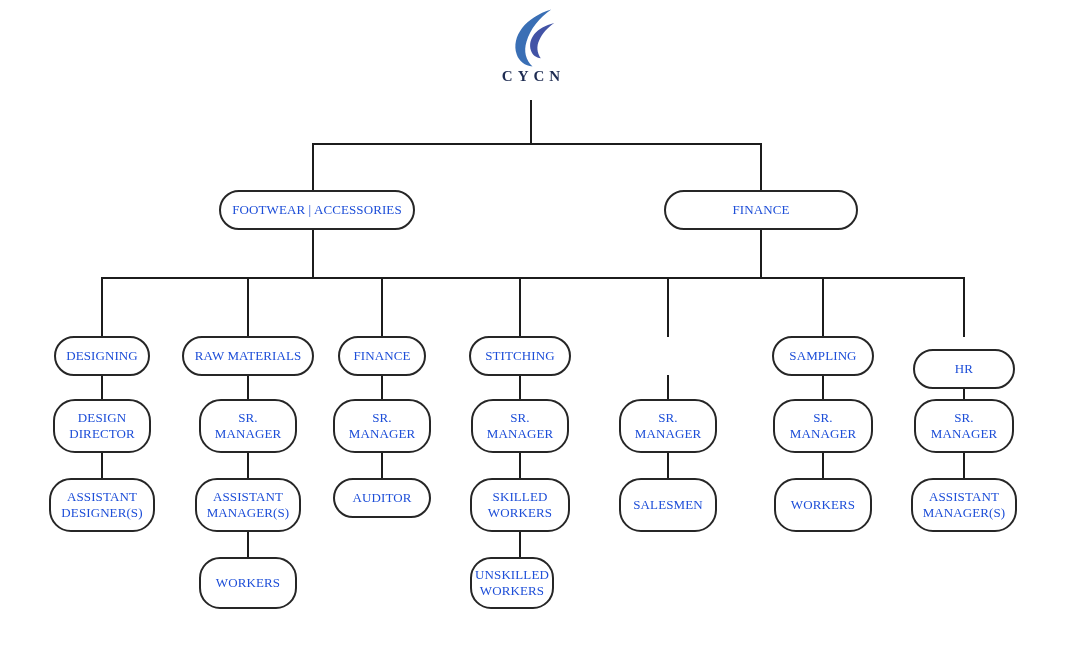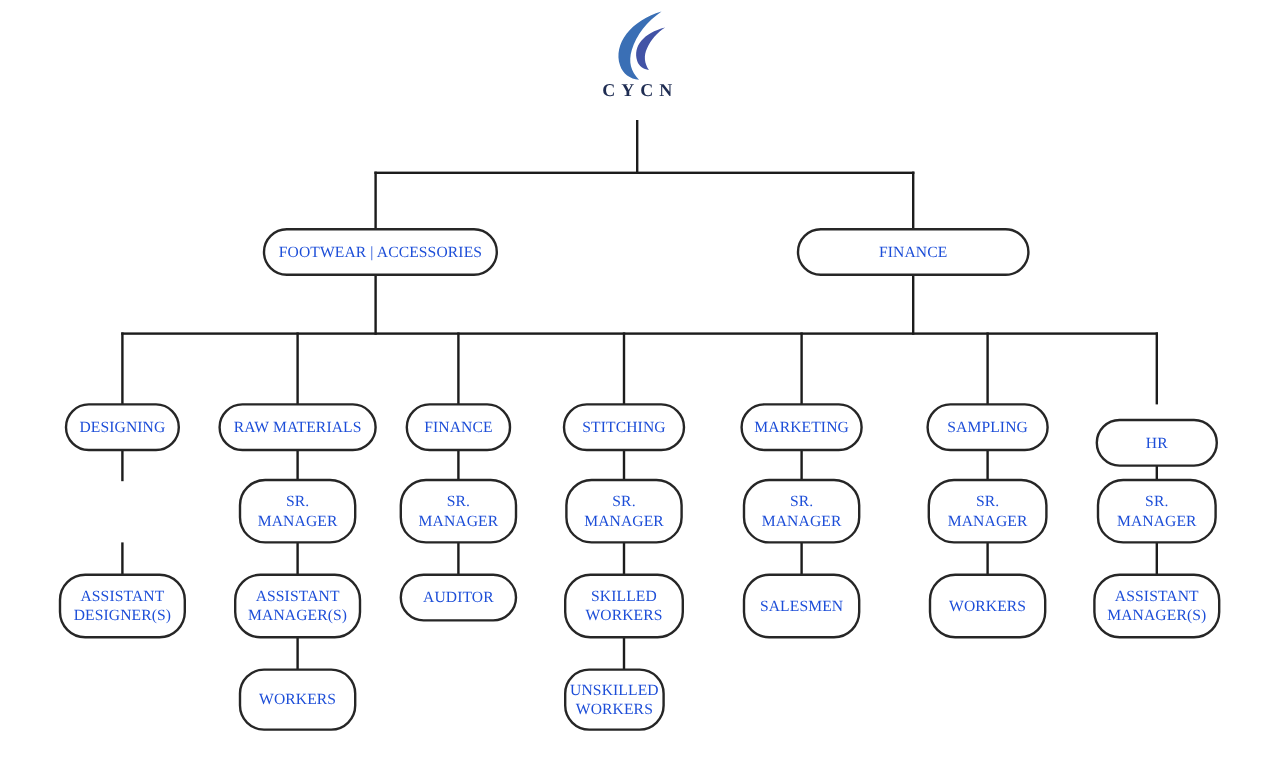--- a/index.html
+++ b/index.html
@@ -85,24 +85,25 @@
   <div class="line" style="left:822px;top:452px;width:2px;height:28px;"></div>
   <div class="line" style="left:963px;top:452px;width:2px;height:28px;"></div>
 
   <div class="line" style="left:247px;top:531px;width:2px;height:28px;"></div>
   <div class="line" style="left:519px;top:531px;width:2px;height:28px;"></div>
 
   <div class="node r20" style="left:54px;top:336px;width:96px;height:40px;">DESIGNING</div>
   <div class="node r20" style="left:182px;top:336px;width:132px;height:40px;">RAW MATERIALS</div>
   <div class="node r20" style="left:338px;top:336px;width:88px;height:40px;">FINANCE</div>
   <div class="node r20" style="left:469px;top:336px;width:102px;height:40px;">STITCHING</div>
-  <div class="node r20" style="left:617px;top:336px;width:102px;height:40px;">MARKETING</div>
   <div class="node r20" style="left:772px;top:336px;width:102px;height:40px;">SAMPLING</div>
   <div class="node r20" style="left:913px;top:336px;width:102px;height:40px;margin-top:13px;">HR</div>
 
+  <div class="node r22" style="left:53px;top:399px;width:98px;height:54px;">DESIGN
+DIRECTOR</div>
   <div class="node r22" style="left:199px;top:399px;width:98px;height:54px;">SR.
 MANAGER</div>
   <div class="node r22" style="left:333px;top:399px;width:98px;height:54px;">SR.
 MANAGER</div>
   <div class="node r22" style="left:471px;top:399px;width:98px;height:54px;">SR.
 MANAGER</div>
   <div class="node r22" style="left:619px;top:399px;width:98px;height:54px;">SR.
 MANAGER</div>
   <div class="node r22" style="left:773px;top:399px;width:100px;height:54px;">SR.
 MANAGER</div>

